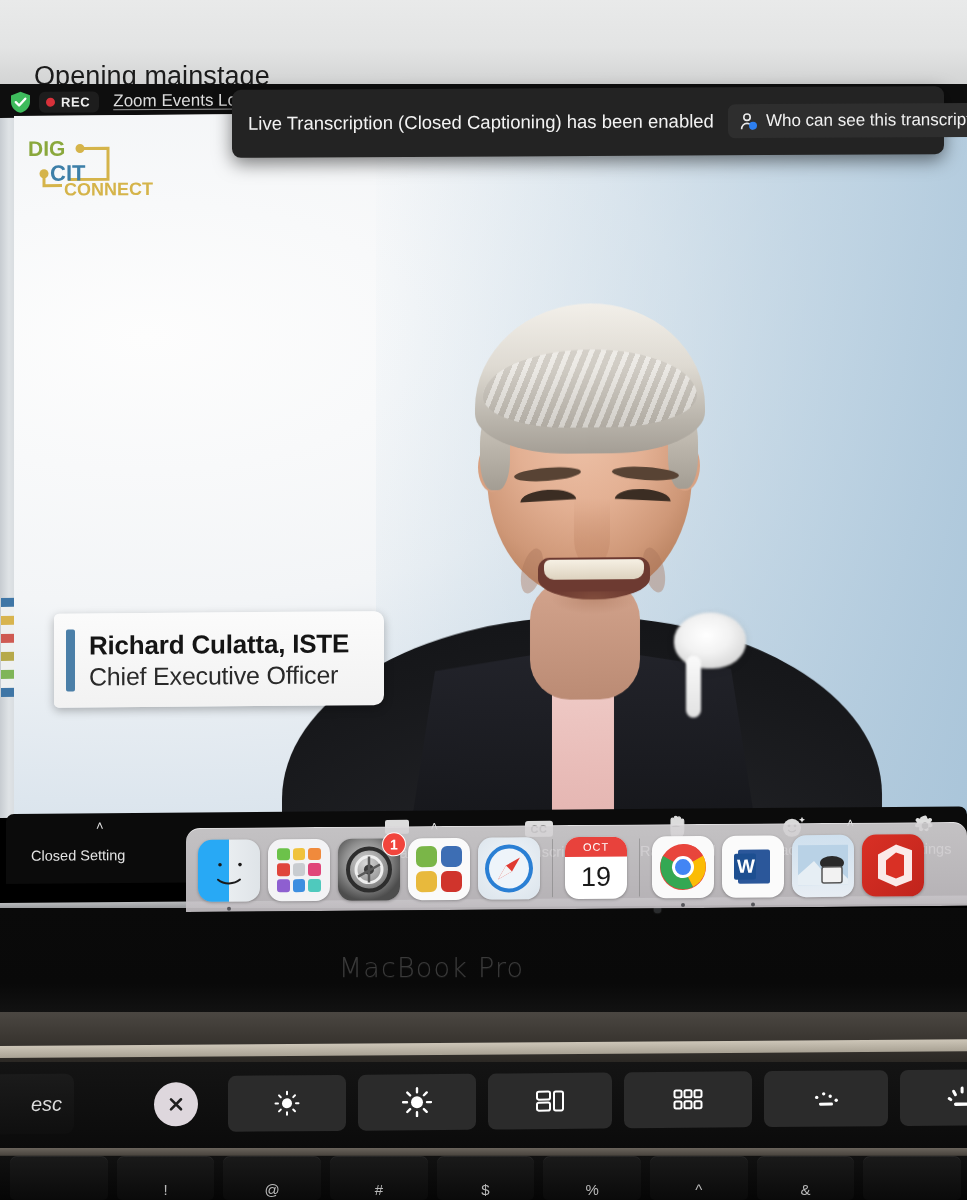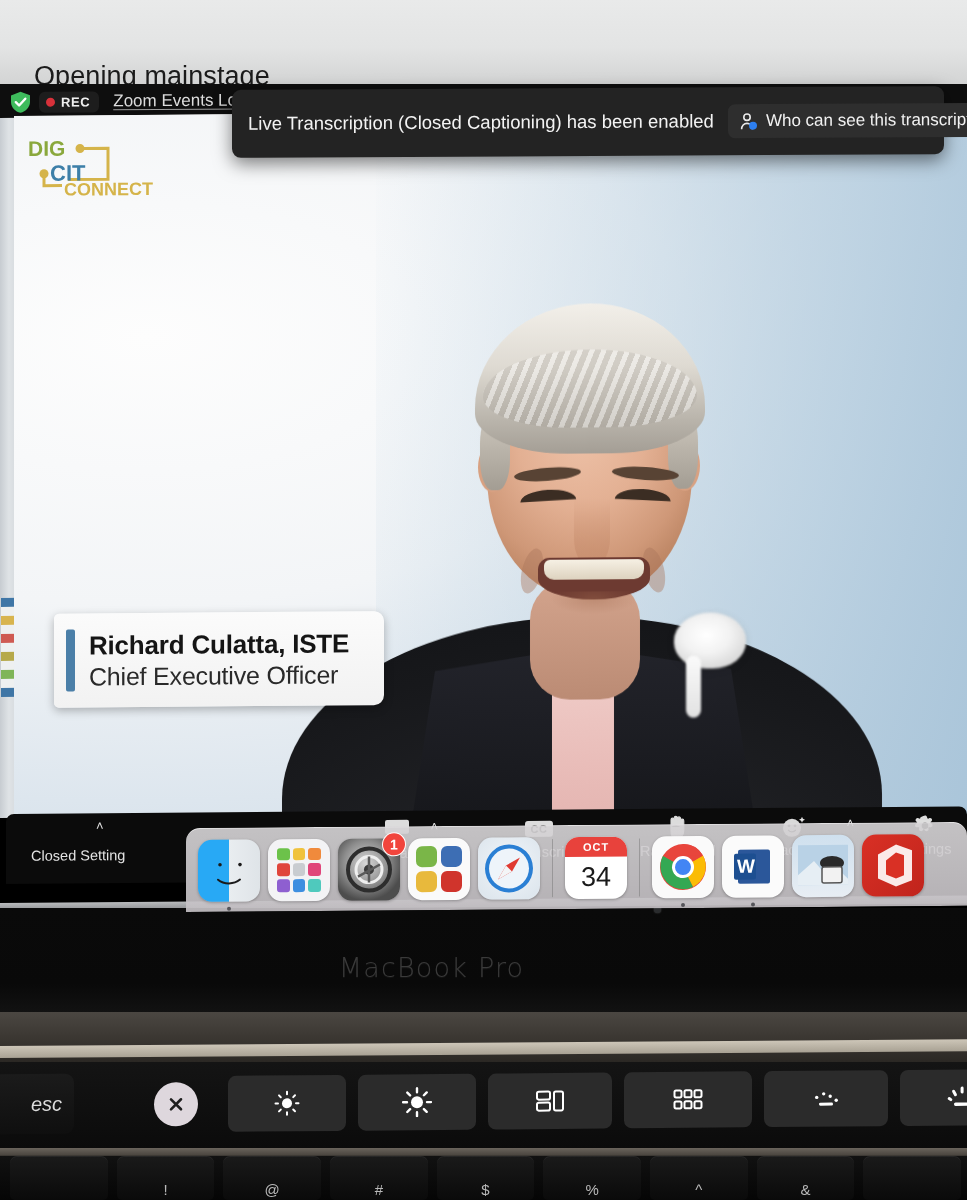--- a/index.html
+++ b/index.html
@@ -262,21 +262,21 @@
   .ic-finder{ background:linear-gradient(90deg,#28a9f5 0%,#28a9f5 50%,#e9edf0 50%,#dfe4e8 100%); }
   .ic-launchpad{ background:#f3f3f5; display:grid; grid-template-columns:repeat(3,1fr);
                  grid-template-rows:repeat(3,1fr); gap:3px; padding:9px; }
   .ic-launchpad i{ border-radius:3px; display:block; }
   .ic-sysprefs{ background:radial-gradient(60% 60% at 45% 40%,#d8d8d8,#8d8d8d 60%,#4d4d4d 100%); }
   .ic-colorapp{ background:#fafafa; display:grid; grid-template-columns:1fr 1fr; grid-template-rows:1fr 1fr;
                 gap:4px; padding:8px;}
   .ic-colorapp i{ border-radius:6px; display:block;}
   .ic-safari{ background:radial-gradient(60% 60% at 50% 45%,#f2f6fa,#dfe7ee); }
   .ic-calendar{ background:#fff; overflow:hidden; }
-  .cal-top{ height:20px; background:#e8423c; color:#fff; font-size:11px; font-weight:bold;
+  .cal-top{ height:20px; background:#e8423c; color:#fff; font-size:11px; font-weight:normal;
             display:flex;align-items:center;justify-content:center; letter-spacing:1px;}
   .cal-day{ height:42px; display:flex;align-items:center;justify-content:center;
             font-size:27px; color:#1a1a1a; }
   .ic-chrome{ background:#fafafa; }
   .ic-word{ background:#fbfbfb; }
   .ic-preview{ background:linear-gradient(180deg,#cfe0ee,#e8eef4); overflow:hidden;}
   .ic-office{ background:linear-gradient(135deg,#d93025,#c0241c); }
 
   
   .chin {
@@ -570,21 +570,21 @@
         <circle cx="31" cy="31" r="20" fill="#eef4fa"></circle>
         <path d="M42 20 L34 34 L20 42 L28 28 Z" fill="#e03a32"></path>
         <path d="M34 34 L20 42 L28 28 Z" fill="#f3f5f7"></path>
       </svg>
     </div>
 
     <div class="dock-sep"></div>
 
     <div class="dock-icon ic-calendar">
       <div class="cal-top">OCT</div>
-      <div class="cal-day">34</div>
+      <div class="cal-day">19</div>
 
     </div>
 
     <div class="dock-sep"></div>
 
     <div class="dock-icon ic-chrome">
       <svg width="62" height="62" viewBox="0 0 62 62" style="position:absolute;inset:0;">
         <circle cx="31" cy="31" r="23" fill="#e8453c"></circle>
         <path d="M31 8a23 23 0 0 1 20 11.5L31 31z" fill="#e8453c"></path>
         <path d="M51 19.5A23 23 0 0 1 41 51L31 31z" fill="#fbbc05"></path>

